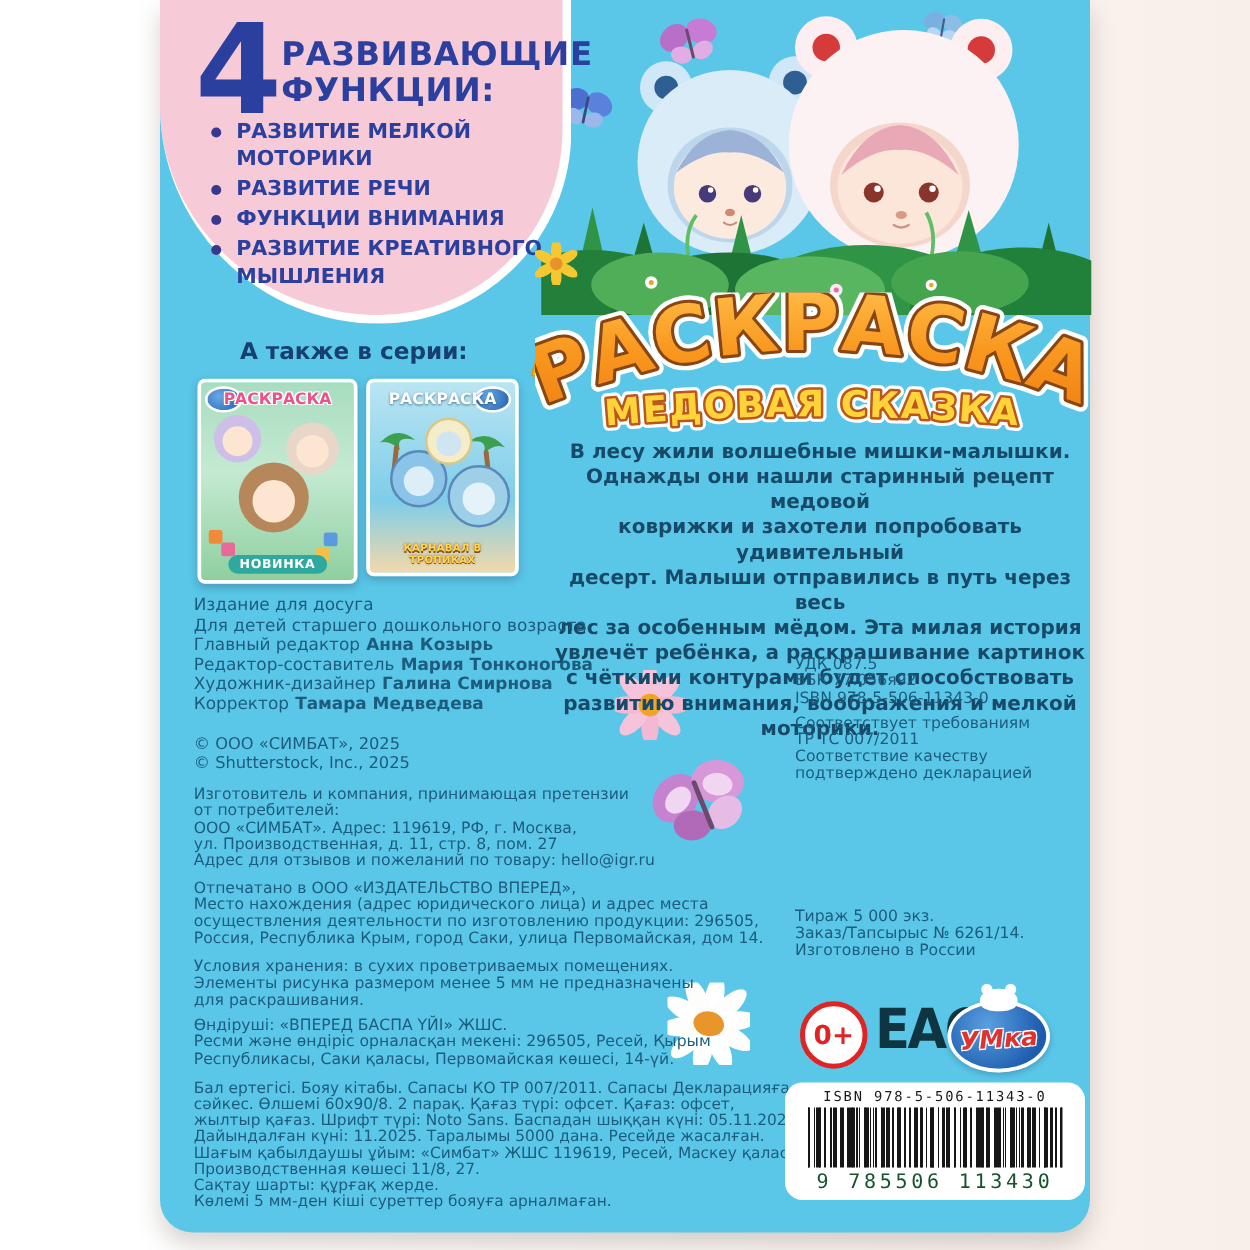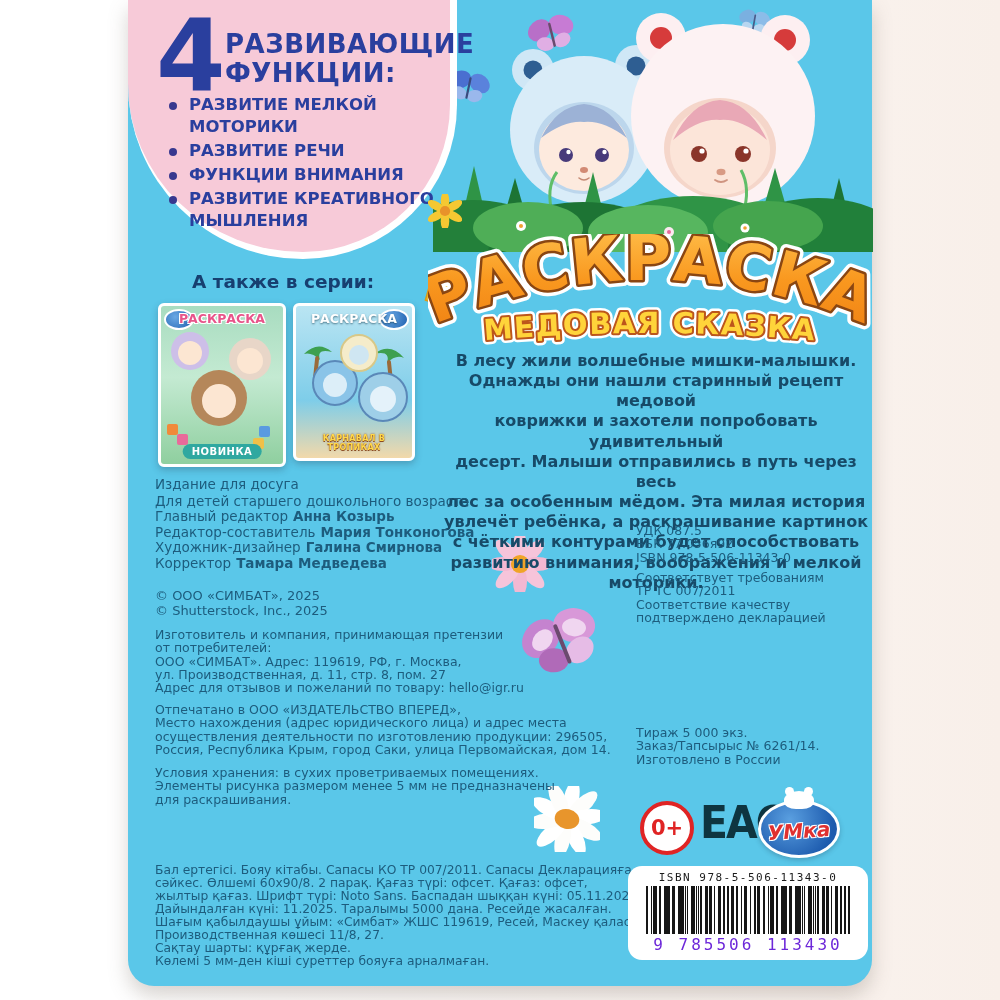--- a/index.html
+++ b/index.html
@@ -74,21 +74,21 @@
         font-style:italic;color:#e03030;transform:rotate(-4deg);
         text-shadow:-1px -1px 0 #fff,1px -1px 0 #fff,-1px 1px 0 #fff,1px 1px 0 #fff}
 
   
   .barcode{position:absolute;left:500px;top:866px;width:240px;height:94px;background:#fff;border-radius:14px;
         display:flex;flex-direction:column;align-items:center;padding-top:5px;box-sizing:border-box}
   .bc-isbn{font-family:"DejaVu Sans Mono",monospace;font-size:11px;letter-spacing:1.5px;color:#1a1a1a}
   .bc-bars{width:204px;height:48px;margin-top:2px;background-color:#fff;background-image:
      repeating-linear-gradient(90deg,#161616 0 2px,transparent 2px 5px,#161616 5px 6px,transparent 6px 9px),
      repeating-linear-gradient(90deg,#161616 0 1px,transparent 1px 7px,#161616 7px 10px,transparent 10px 13px)}
-  .bc-digits{font-family:"DejaVu Sans Mono",monospace;font-size:16px;letter-spacing:3px;color:#6d28d9;margin-top:1px}
+  .bc-digits{font-family:"DejaVu Sans Mono",monospace;font-size:16px;letter-spacing:3px;color:#14532d;margin-top:1px}
 </style>
 </head>
 <body>
 
 <div class="stage">
   <div class="cover">
 
     <svg class="abs" style="left:305px;top:0;width:440px;height:252px" viewBox="0 0 440 252">
 
       <g transform="translate(88,10) scale(0.62)">
@@ -336,20 +336,23 @@
 ООО «СИМБАТ». Адрес: 119619, РФ, г. Москва,
 ул. Производственная, д. 11, стр. 8, пом. 27
 Адрес для отзывов и пожеланий по товару: hello@igr.ru</div>
     <div class="abs imp blockE pre">Отпечатано в ООО «ИЗДАТЕЛЬСТВО ВПЕРЕД»,
 Место нахождения (адрес юридического лица) и адрес места
 осуществления деятельности по изготовлению продукции: 296505,
 Россия, Республика Крым, город Саки, улица Первомайская, дом 14.</div>
     <div class="abs imp blockF pre">Условия хранения: в сухих проветриваемых помещениях.
 Элементы рисунка размером менее 5 мм не предназначены
 для раскрашивания.</div>
+    <div class="abs imp blockG pre">Өндіруші: «ВПЕРЕД БАСПА ҮЙІ» ЖШС.
+Ресми және өндіріс орналасқан мекені: 296505, Ресей, Қырым
+Республикасы, Саки қаласы, Первомайская көшесі, 14-үй.</div>
     <div class="abs imp blockH pre">Бал ертегісі. Бояу кітабы. Сапасы КО ТР 007/2011. Сапасы Декларацияға
 сәйкес. Өлшемі 60х90/8. 2 парақ. Қағаз түрі: офсет. Қағаз: офсет,
 жылтыр қағаз. Шрифт түрі: Noto Sans. Баспадан шыққан күні: 05.11.2025.
 Дайындалған күні: 11.2025. Таралымы 5000 дана. Ресейде жасалған.
 Шағым қабылдаушы ұйым: «Симбат» ЖШС 119619, Ресей, Маскеу қаласы,
 Производственная көшесі 11/8, 27.
 Сақтау шарты: құрғақ жерде.
 Көлемі 5 мм-ден кіші суреттер бояуға арналмаған.</div>
 
     <div class="abs imp rcol r1 pre">УДК 087.5

